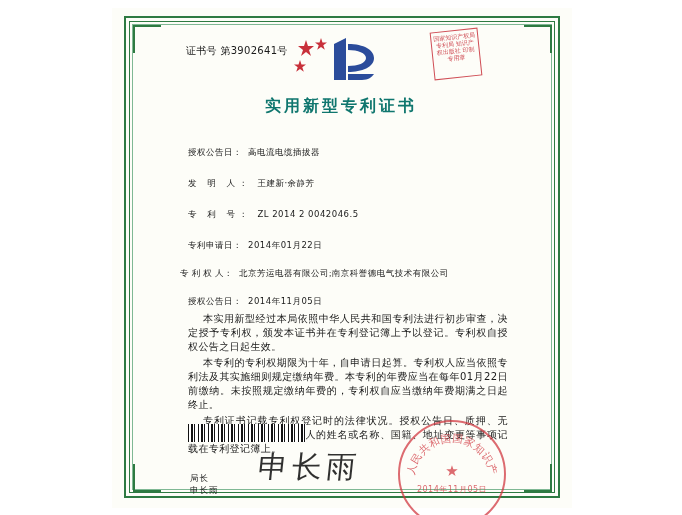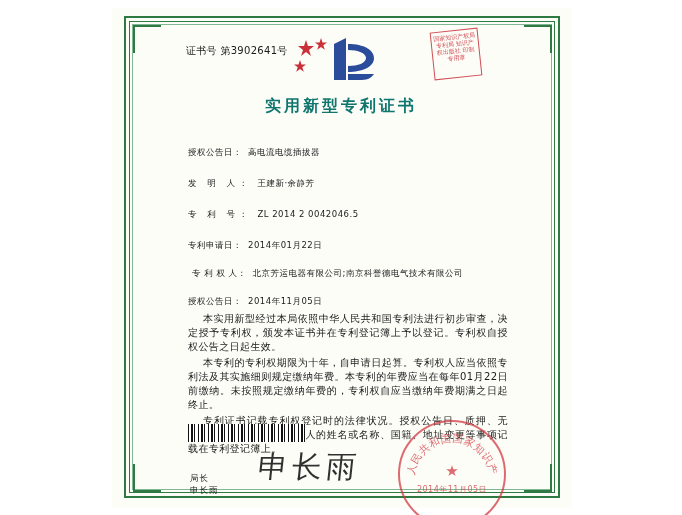--- a/index.html
+++ b/index.html
@@ -270,21 +270,21 @@
   </div>
 
   <div class="field" style="left:188px; top:209px;">
     <span class="flabel f-spaced">专 利 号：</span><span class="fvalue">ZL 2014 2 0042046.5</span>
   </div>
 
   <div class="field" style="left:188px; top:240px;text-decoration:underline;">
     <span class="flabel">专利申请日：</span><span class="fvalue">2014年01月22日</span>
   </div>
 
-  <div class="field" style="left:192px; top:268px;">
+  <div class="field" style="left:180px; top:268px;font-family:Liberation Serif, serif;">
     <span class="flabel">专 利 权 人：</span><span class="fvalue">北京芳运电器有限公司;南京科誉德电气技术有限公司</span>
   </div>
 
   <div class="field" style="left:188px; top:296px;">
     <span class="flabel">授权公告日：</span><span class="fvalue">2014年11月05日</span>
   </div>
 
   <div class="body-text">
     <p>本实用新型经过本局依照中华人民共和国专利法进行初步审查，决定授予专利权，颁发本证书并在专利登记簿上予以登记。专利权自授权公告之日起生效。</p>
     <p>本专利的专利权期限为十年，自申请日起算。专利权人应当依照专利法及其实施细则规定缴纳年费。本专利的年费应当在每年01月22日前缴纳。未按照规定缴纳年费的，专利权自应当缴纳年费期满之日起终止。</p>

